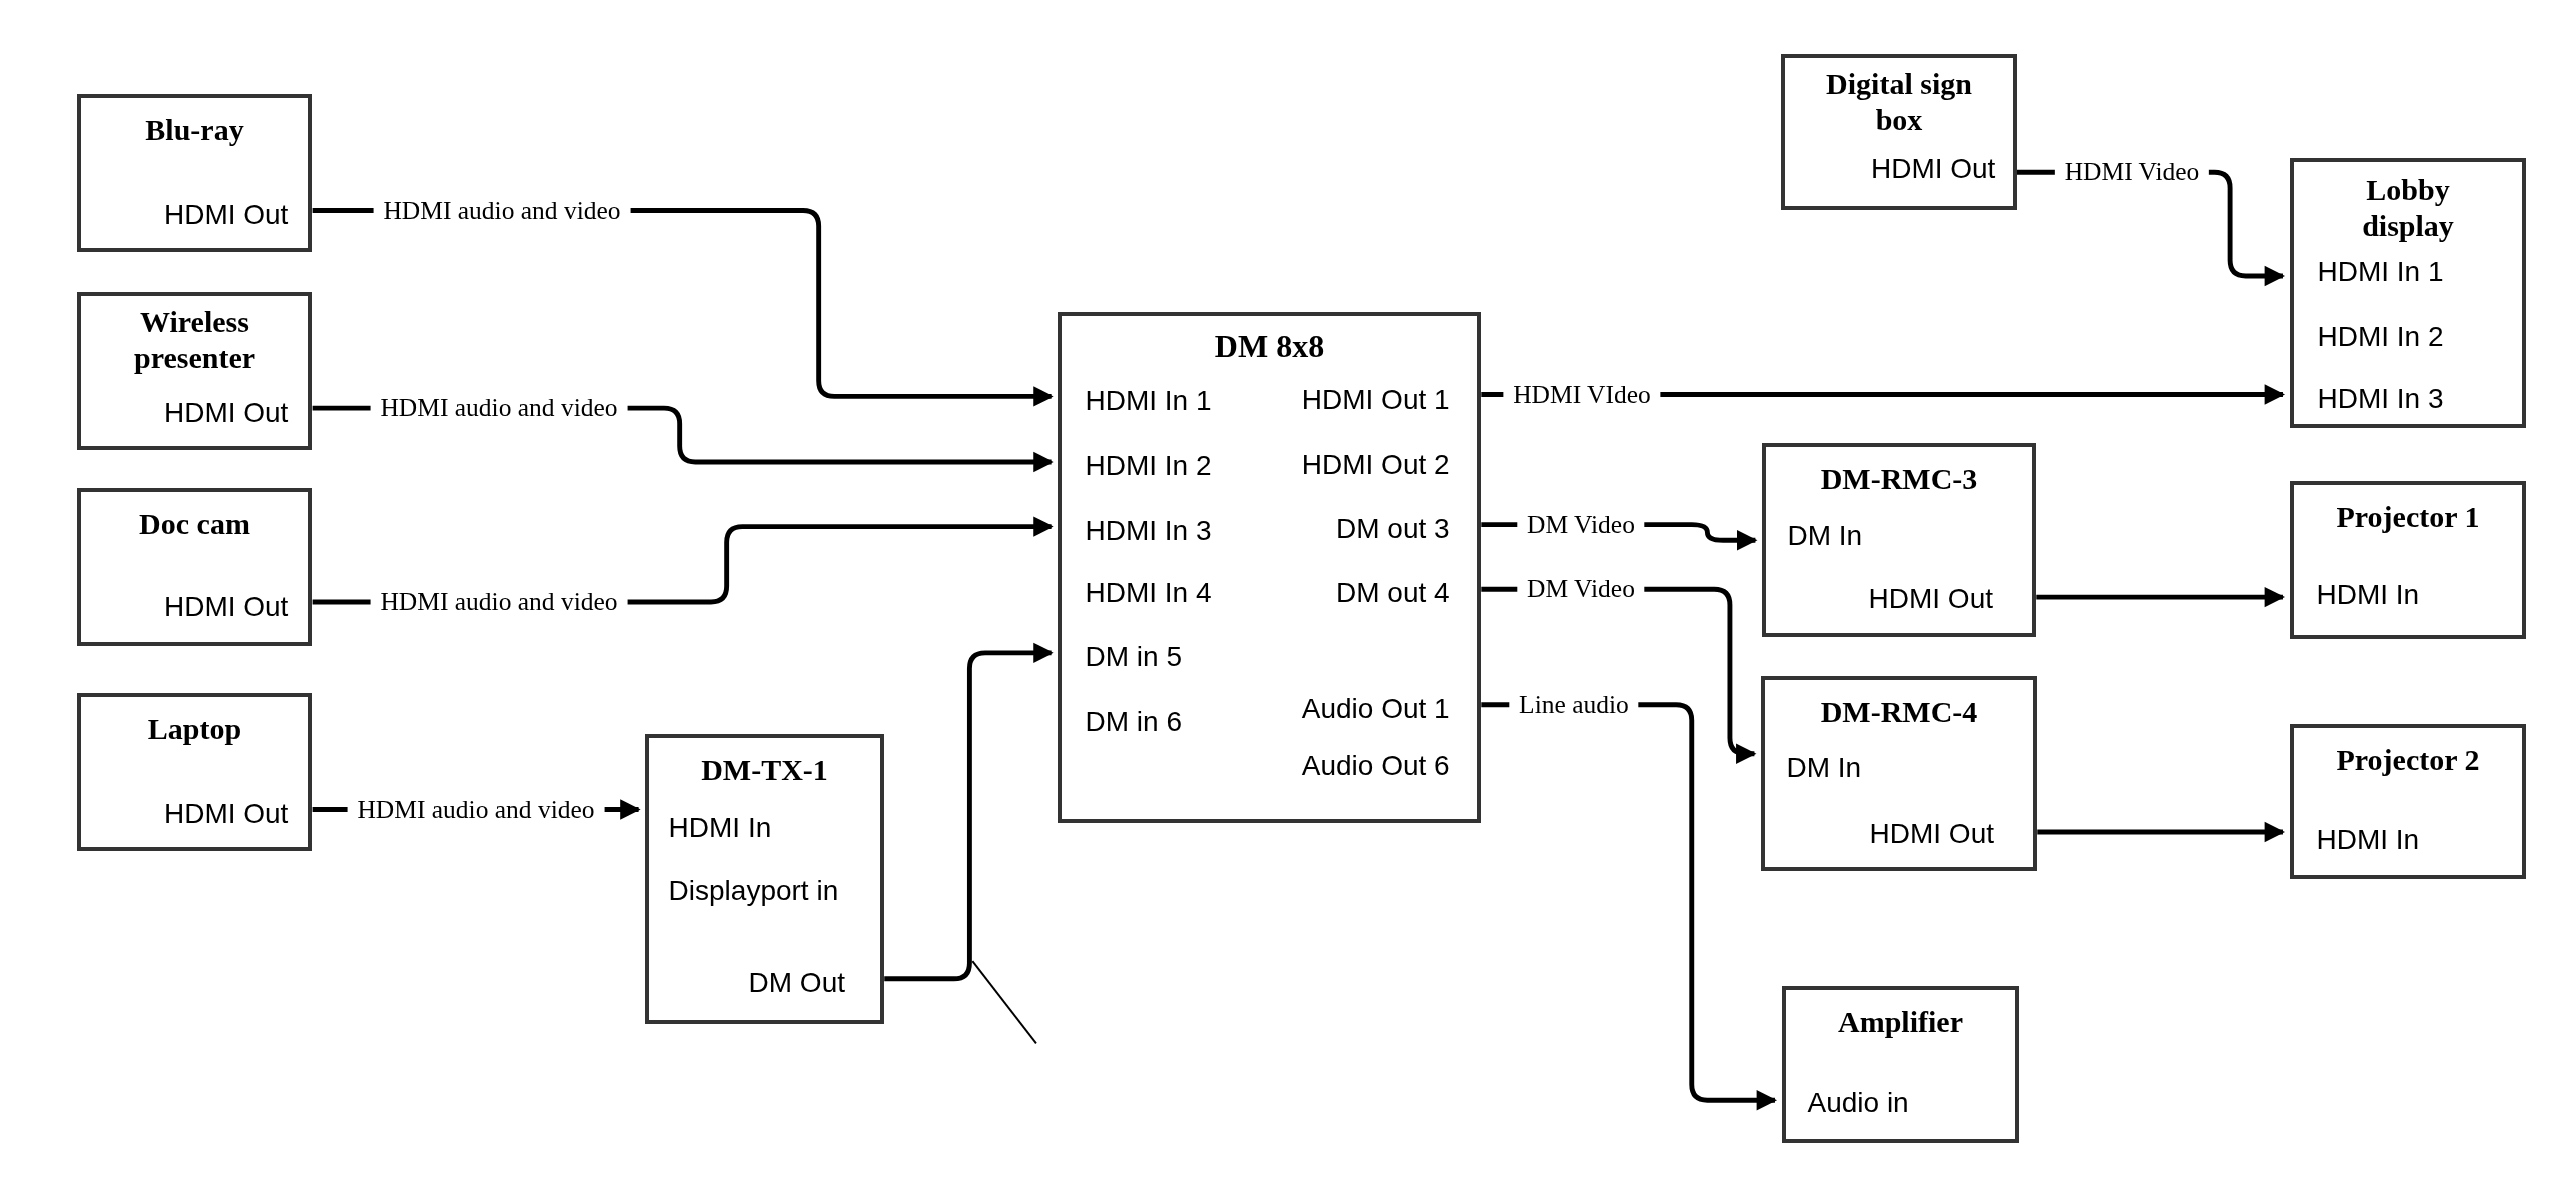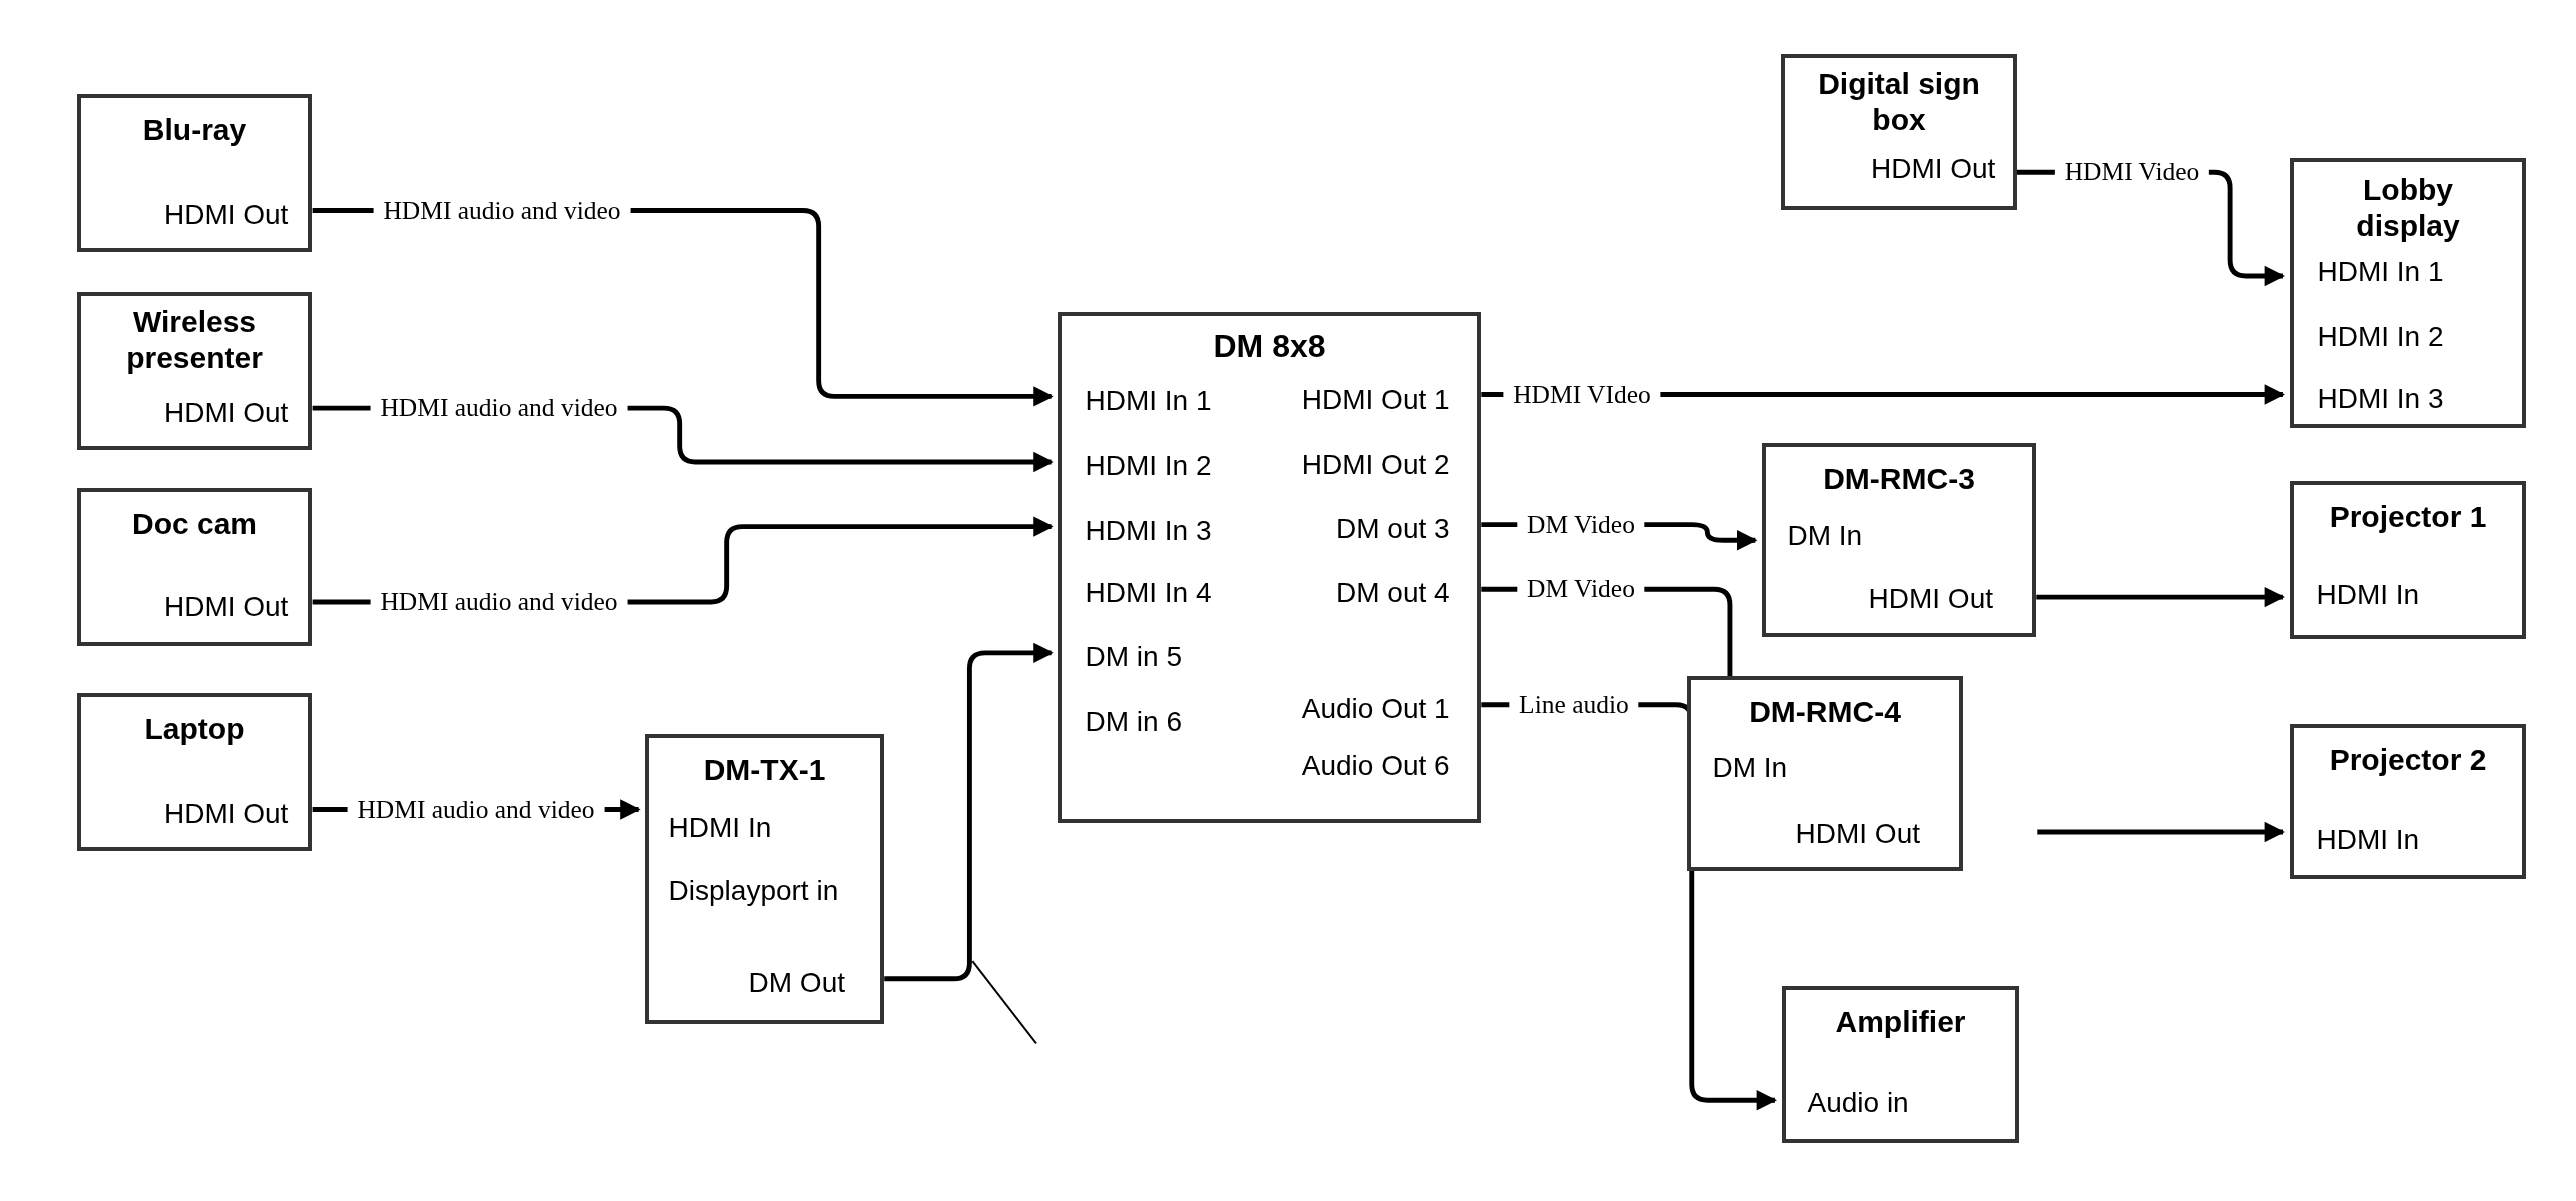--- a/index.html
+++ b/index.html
@@ -27,20 +27,21 @@
     border: 4.9px solid #333333;
     background: #ffffff;
     box-sizing: border-box;
   }
   .node .title {
     font-weight: bold;
     font-size: 30px;
     line-height: 36px;
     text-align: center;
     margin: 13.7px auto 0 auto;
+    font-family: Liberation Serif, serif;
   }
   .node.big .title {
     font-size: 32px;
     margin-top: 11.7px;
   }
   .port {
     position: absolute;
     font-size: 28px;
     line-height: 29px;
     white-space: nowrap;
@@ -166,21 +167,21 @@
     <div class="title">DM-RMC-3</div>
     <span class="port pl" style="top:74px;left:21.5px">DM In</span>
     <span class="port pr" style="top:137px;right:39px">HDMI Out</span>
   </div>
 
   <div class="node" style="left:2290px;top:481px;width:236px;height:158px">
     <div class="title">Projector 1</div>
     <span class="port pl" style="top:95px;left:22.5px">HDMI In</span>
   </div>
 
-  <div class="node" style="left:1687px;top:676px;width:276px;height:195px">
+  <div class="node" style="left:1761px;top:676px;width:276px;height:195px">
     <div class="title">DM-RMC-4</div>
     <span class="port pl" style="top:73px;left:21.5px">DM In</span>
     <span class="port pr" style="top:139px;right:39px">HDMI Out</span>
   </div>
 
   <div class="node" style="left:2290px;top:724px;width:236px;height:155px">
     <div class="title">Projector 2</div>
     <span class="port pl" style="top:97px;left:22.5px">HDMI In</span>
   </div>
 

